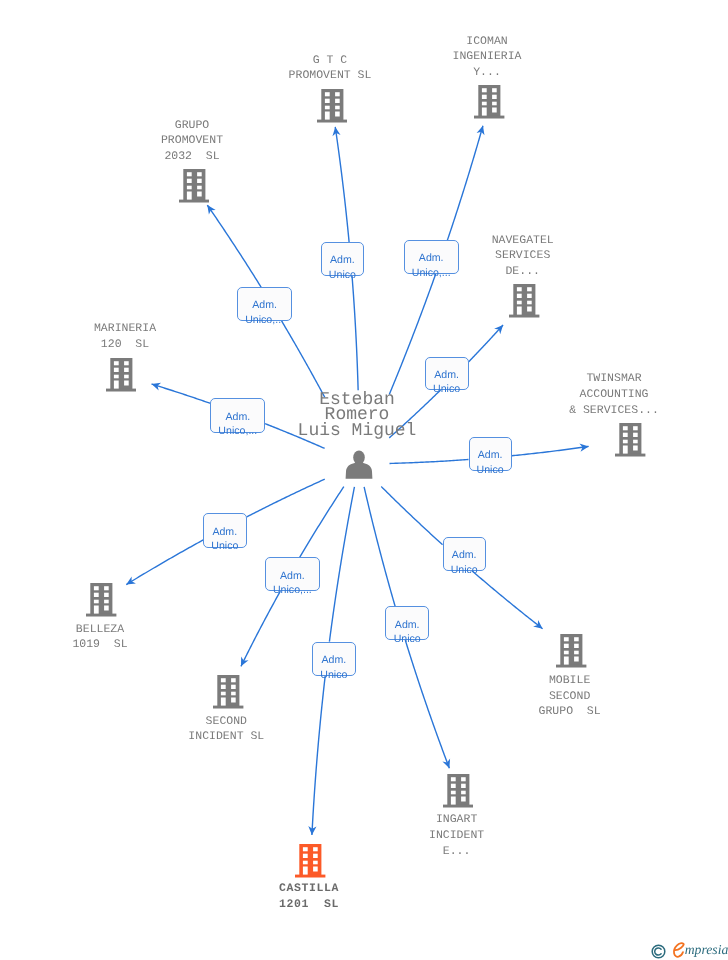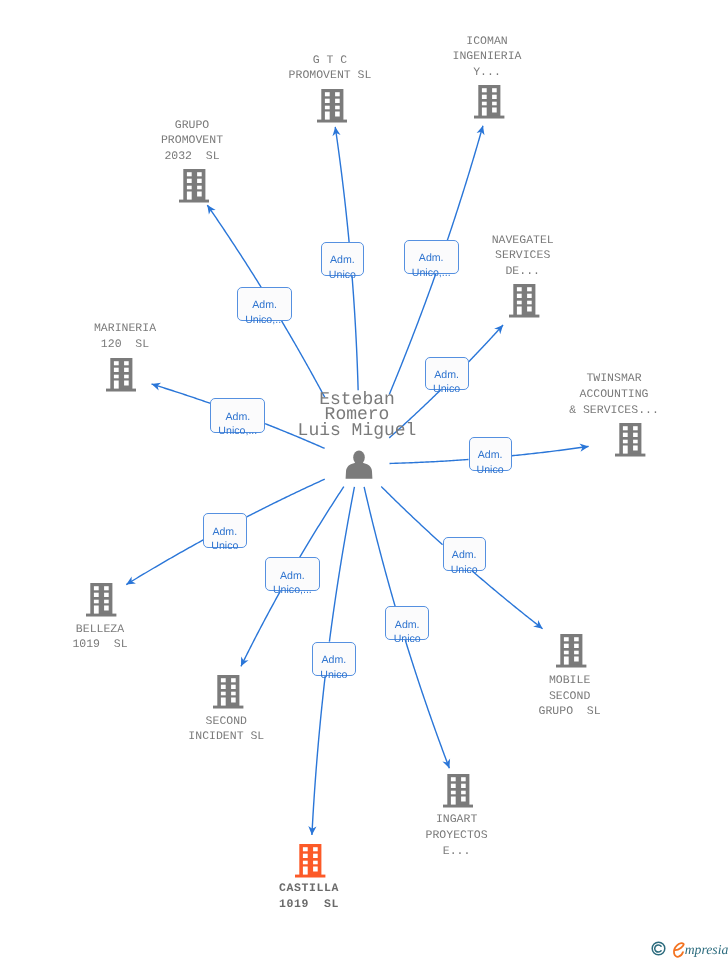--- a/index.html
+++ b/index.html
@@ -15,21 +15,21 @@
   svg.edges{position:absolute;left:0;top:0;width:728px;height:960px;}
   .node-icon{position:absolute;}
   .node-label{position:absolute;text-align:center;color:#7a7a7a;font-size:11.5px;
               line-height:15.8px;white-space:pre;font-family:Liberation Mono, monospace;}
   .node-label.hl{color:#6a6a6a;font-weight:bold;font-size:11.5px;letter-spacing:.62px;}
   .node-label.center{font-size:18px;line-height:15.4px;}
   .elabel{position:absolute;border:1.8px solid #5590e0;border-radius:5px;background:rgba(251,251,252,0.995);
           color:#2f74cf;font-size:10.6px;line-height:14.7px;padding-top:18px;text-align:center;white-space:pre-line;
           display:flex;align-items:center;justify-content:center;
           box-sizing:border-box;}
-  .wm{position:absolute;display:flex;align-items:flex-start;}
+  .wm{position:absolute;display:flex;align-items:flex-end;}
 </style>
 </head>
 <body>
 
 <div id="stage">
   <svg class="edges" id="edgesvg" viewBox="0 0 728 960">
       <path d="M358.14,390.16 L358.12,389.56 L358.05,387.16 L357.98,384.76 L357.91,382.36 L357.83,379.96 L357.75,377.57 L357.67,375.17 L357.58,372.77 L357.50,370.37 L357.41,367.98 L357.32,365.58 L357.22,363.18 L357.12,360.79 L357.03,358.39 L356.92,356.00 L356.82,353.60 L356.71,351.21 L356.60,348.81 L356.49,346.41 L356.37,344.02 L356.26,341.63 L356.14,339.23 L356.01,336.84 L355.89,334.44 L355.76,332.05 L355.63,329.65 L355.50,327.26 L355.36,324.87 L355.22,322.47 L355.08,320.08 L354.94,317.69 L354.79,315.30 L354.65,312.90 L354.50,310.51 L354.34,308.12 L354.19,305.73 L354.03,303.34 L353.87,300.94 L353.70,298.55 L353.54,296.16 L353.37,293.77 L353.20,291.38 L353.02,288.99 L352.85,286.60 L352.67,284.21 L352.49,281.82 L352.30,279.43 L352.12,277.04 L351.98,275.25" stroke="#2a76d8" stroke-width="1.4" fill="none" stroke-linecap="butt"></path>
       <path d="M349.13,242.41 L349.07,241.82 L348.85,239.43 L348.62,237.04 L348.39,234.66 L348.15,232.27 L347.92,229.89 L347.68,227.50 L347.43,225.12 L347.19,222.73 L346.94,220.35 L346.69,217.96 L346.44,215.58 L346.19,213.19 L345.93,210.81 L345.67,208.42 L345.41,206.04 L345.14,203.66 L344.88,201.27 L344.61,198.89 L344.33,196.51 L344.06,194.12 L343.78,191.74 L343.50,189.36 L343.22,186.98 L342.93,184.59 L342.65,182.21 L342.36,179.83 L342.06,177.45 L341.77,175.07 L341.47,172.69 L341.17,170.31 L340.87,167.93 L340.56,165.55 L340.25,163.16 L339.94,160.78 L339.63,158.40 L339.31,156.02 L338.99,153.65 L338.67,151.27 L338.35,148.89 L338.02,146.51 L337.70,144.13 L337.36,141.75 L337.03,139.37 L336.69,136.99 L336.36,134.62 L336.01,132.24 L335.67,129.86 L335.32,127.48 L335.24,126.89" stroke="#2a76d8" stroke-width="1.4" fill="none" stroke-linecap="butt"></path>
       <path d="M335.24,126.89 L332.44,136.19 L336.13,133.02 L340.56,135.01 Z" fill="#2a76d8"></path>
       <path d="M389.24,394.50 L389.48,393.90 L390.47,391.53 L391.45,389.16 L392.43,386.79 L393.41,384.42 L394.38,382.04 L395.36,379.67 L396.33,377.29 L397.29,374.91 L398.26,372.54 L399.22,370.16 L400.18,367.78 L401.14,365.40 L402.09,363.01 L403.04,360.63 L403.99,358.25 L404.94,355.86 L405.88,353.48 L406.82,351.09 L407.76,348.71 L408.70,346.32 L409.63,343.93 L410.56,341.54 L411.49,339.15 L412.42,336.76 L413.34,334.36 L414.26,331.97 L415.18,329.57 L416.10,327.18 L417.01,324.78 L417.92,322.39 L418.83,319.99 L419.73,317.59 L420.64,315.19 L421.54,312.79 L422.43,310.38 L423.33,307.98 L424.22,305.58 L425.11,303.17 L426.00,300.77 L426.88,298.36 L427.77,295.95 L428.64,293.54 L429.52,291.13 L430.40,288.72 L431.27,286.31 L432.14,283.90 L433.00,281.49 L433.87,279.07 L434.73,276.66 L435.59,274.24 L435.80,273.64" stroke="#2a76d8" stroke-width="1.4" fill="none" stroke-linecap="butt"></path>
@@ -242,40 +242,40 @@
             <rect x="18.1" y="3.2" width="4.6" height="4.1"></rect>
             <rect x="7.9" y="9.7" width="4.8" height="4.3"></rect>
             <rect x="18.1" y="9.7" width="4.6" height="4.3"></rect>
             <rect x="7.9" y="16.7" width="4.8" height="3.6"></rect>
             <rect x="18.1" y="16.7" width="4.6" height="3.6"></rect>
             <rect x="7.9" y="22.5" width="4.8" height="8.1"></rect>
             <rect x="18.1" y="22.5" width="4.6" height="5.0"></rect>
           </g>
         </svg></div>
     <div class="node-label" style="left: 356.6px; width: 200px; top: 812px;">INGART
-PROYECTOS
+INCIDENT
 E...</div>
     <div class="node-icon" style="left: 295.3px; top: 844px;"><svg width="30.8" height="34" viewBox="0 0 30.8 34" xmlns="http://www.w3.org/2000/svg">
           <g fill="#fc5a28">
             <rect x="4.3" y="0" width="22.1" height="31.2"></rect>
             <rect x="0" y="30.6" width="30.4" height="2.9"></rect>
           </g>
           <g fill="#ffffff">
             <rect x="7.9" y="3.2" width="4.8" height="4.1"></rect>
             <rect x="18.1" y="3.2" width="4.6" height="4.1"></rect>
             <rect x="7.9" y="9.7" width="4.8" height="4.3"></rect>
             <rect x="18.1" y="9.7" width="4.6" height="4.3"></rect>
             <rect x="7.9" y="16.7" width="4.8" height="3.6"></rect>
             <rect x="18.1" y="16.7" width="4.6" height="3.6"></rect>
             <rect x="7.9" y="22.5" width="4.8" height="8.1"></rect>
             <rect x="18.1" y="22.5" width="4.6" height="5.0"></rect>
           </g>
         </svg></div>
     <div class="node-label hl" style="left: 209px; width: 200px; top: 881px;">CASTILLA
-1019  SL</div>
+1201  SL</div>
 
     <div class="node-icon" style="left: 345px; top: 449.5px;"><svg width="28" height="29" viewBox="0 0 28 29" xmlns="http://www.w3.org/2000/svg">
           <g fill="#7b7b7b">
             <ellipse cx="14" cy="7.6" rx="5.8" ry="7.1"></ellipse>
             <path d="M14 12.6 c4.6 0 9.6 1.9 11.3 4.2 c1.2 1.6 1.6 3.0 1.7 4.8 l0.4 7.2 h-26.8 l0.4-7.2 c0.1-1.8 0.5-3.2 1.7-4.8 c1.7-2.3 6.7-4.2 11.3-4.2 z"></path>
           </g>
         </svg></div>
     <div class="node-label center" style="left: 257px; width: 200px; top: 393px;">Esteban
 Romero
 Luis Miguel</div>

